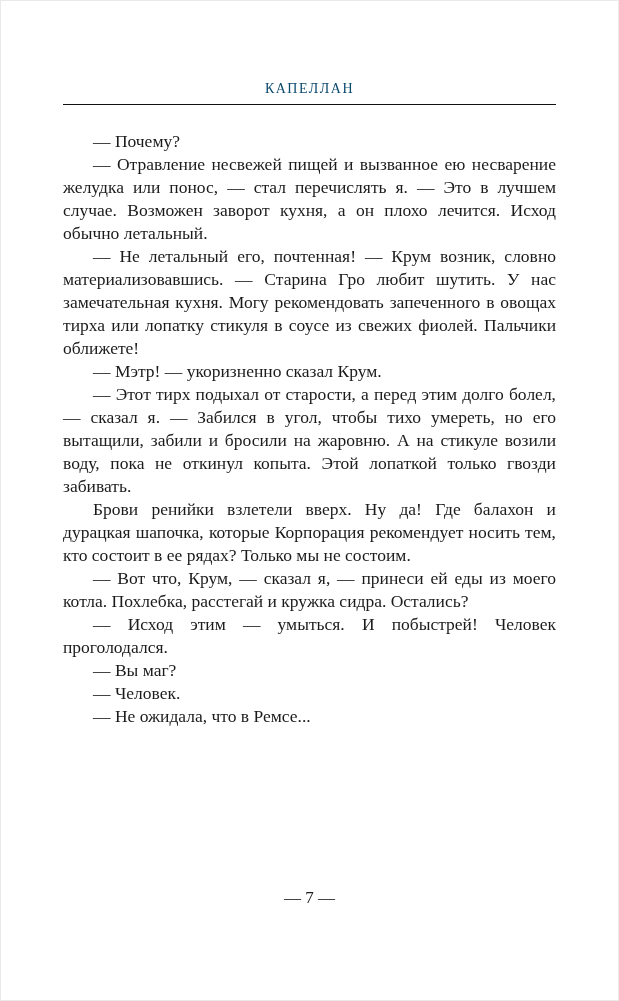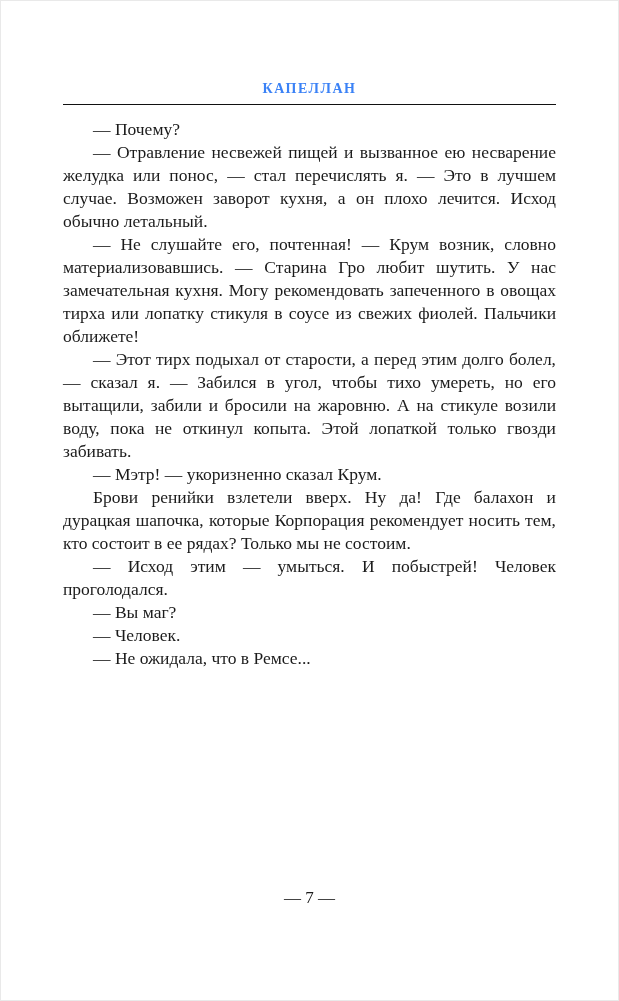--- a/index.html
+++ b/index.html
@@ -22,30 +22,30 @@
   .content {
     position: absolute;
     left: 62px;
     right: 62px;
     top: 80px;
   }
   .running-head {
     text-align: center;
     font-size: 14px;
     letter-spacing: 1.5px;
-    font-weight: bold;
-    color: #3b82f6;
+    font-weight: normal;
+    color: #0c4a6e;
   }
   .head-rule {
     margin-top: 7px;
     border-bottom: 1.2px solid #111;
     height: 0;
   }
   .text-block {
-    margin-top: 13px;
+    margin-top: 25px;
     font-size: 17.5px;
     line-height: 23px;
     text-align: justify;
     hyphens: auto;
     -webkit-hyphens: auto;
   }
   .text-block p {
     margin: 0;
     padding: 0;
     text-indent: 30px;
@@ -65,24 +65,25 @@
 
 <div class="page">
   <div class="content">
 
     <div class="running-head">КАПЕЛЛАН</div>
     <div class="head-rule"></div>
 
     <div class="text-block">
       <p>— Почему?</p>
       <p>— Отравление несвежей пищей и вызванное ею несварение желудка или понос, — стал перечислять я. — Это в лучшем случае. Возможен заворот кухня, а он плохо лечится. Исход обычно летальный.</p>
-      <p>— Не слушайте его, почтенная! — Крум возник, словно материализовавшись. — Старина Гро любит шутить. У нас замечательная кухня. Могу рекомендовать запеченного в овощах тирха или лопатку стикуля в соусе из свежих фиолей. Пальчики оближете!</p>
+      <p>— Не летальный его, почтенная! — Крум возник, словно материализовавшись. — Старина Гро любит шутить. У нас замечательная кухня. Могу рекомендовать запеченного в овощах тирха или лопатку стикуля в соусе из свежих фиолей. Пальчики оближете!</p>
+      <p>— Мэтр! — укоризненно сказал Крум.</p>
       <p>— Этот тирх подыхал от старости, а перед этим долго болел, — сказал я. — Забился в угол, чтобы тихо умереть, но его вытащили, забили и бросили на жаровню. А на стикуле возили воду, пока не откинул копыта. Этой лопаткой только гвозди забивать.</p>
-      <p>— Мэтр! — укоризненно сказал Крум.</p>
       <p>Брови ренийки взлетели вверх. Ну да! Где балахон и дурацкая шапочка, которые Корпорация рекомендует носить тем, кто состоит в ее рядах? Только мы не состоим.</p>
+      <p>— Вот что, Крум, — сказал я, — принеси ей еды из моего котла. Похлебка, расстегай и кружка сидра. Остались?</p>
       <p>— Исход этим — умыться. И побыстрей! Человек проголодался.</p>
       <p>— Вы маг?</p>
       <p>— Человек.</p>
       <p>— Не ожидала, что в Ремсе...</p>
     </div>
 
   </div>
 
   <div class="folio">— 7 —</div>
 </div>

